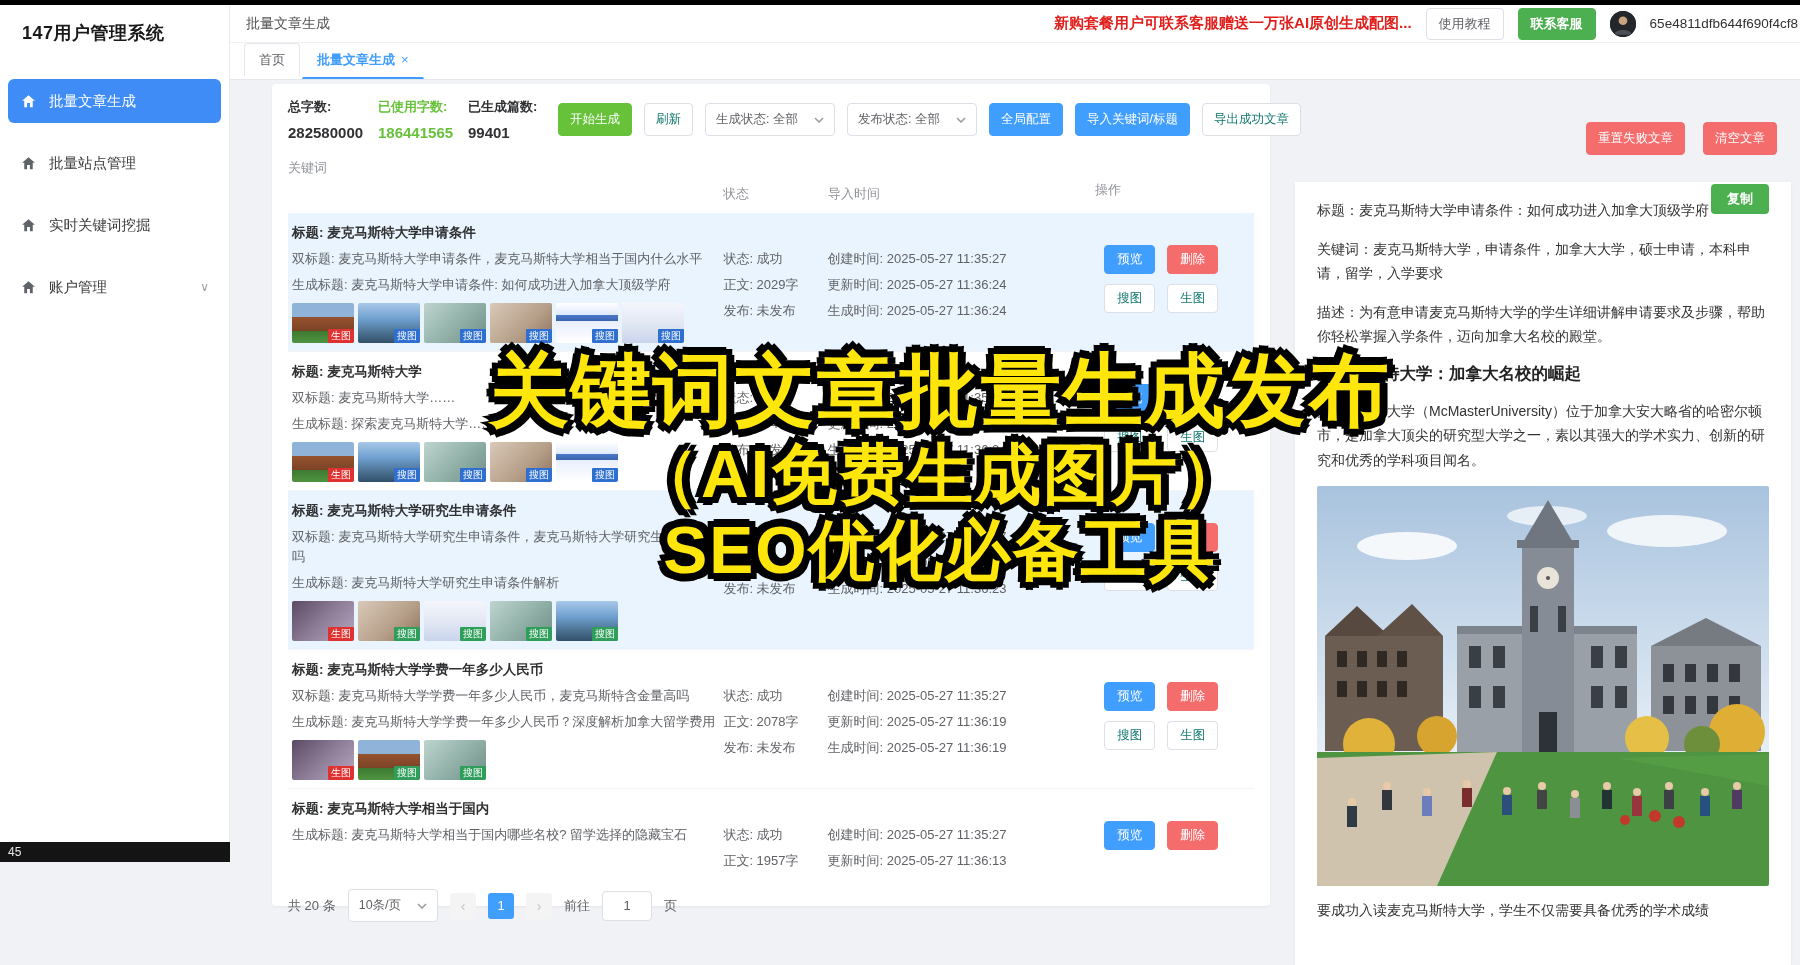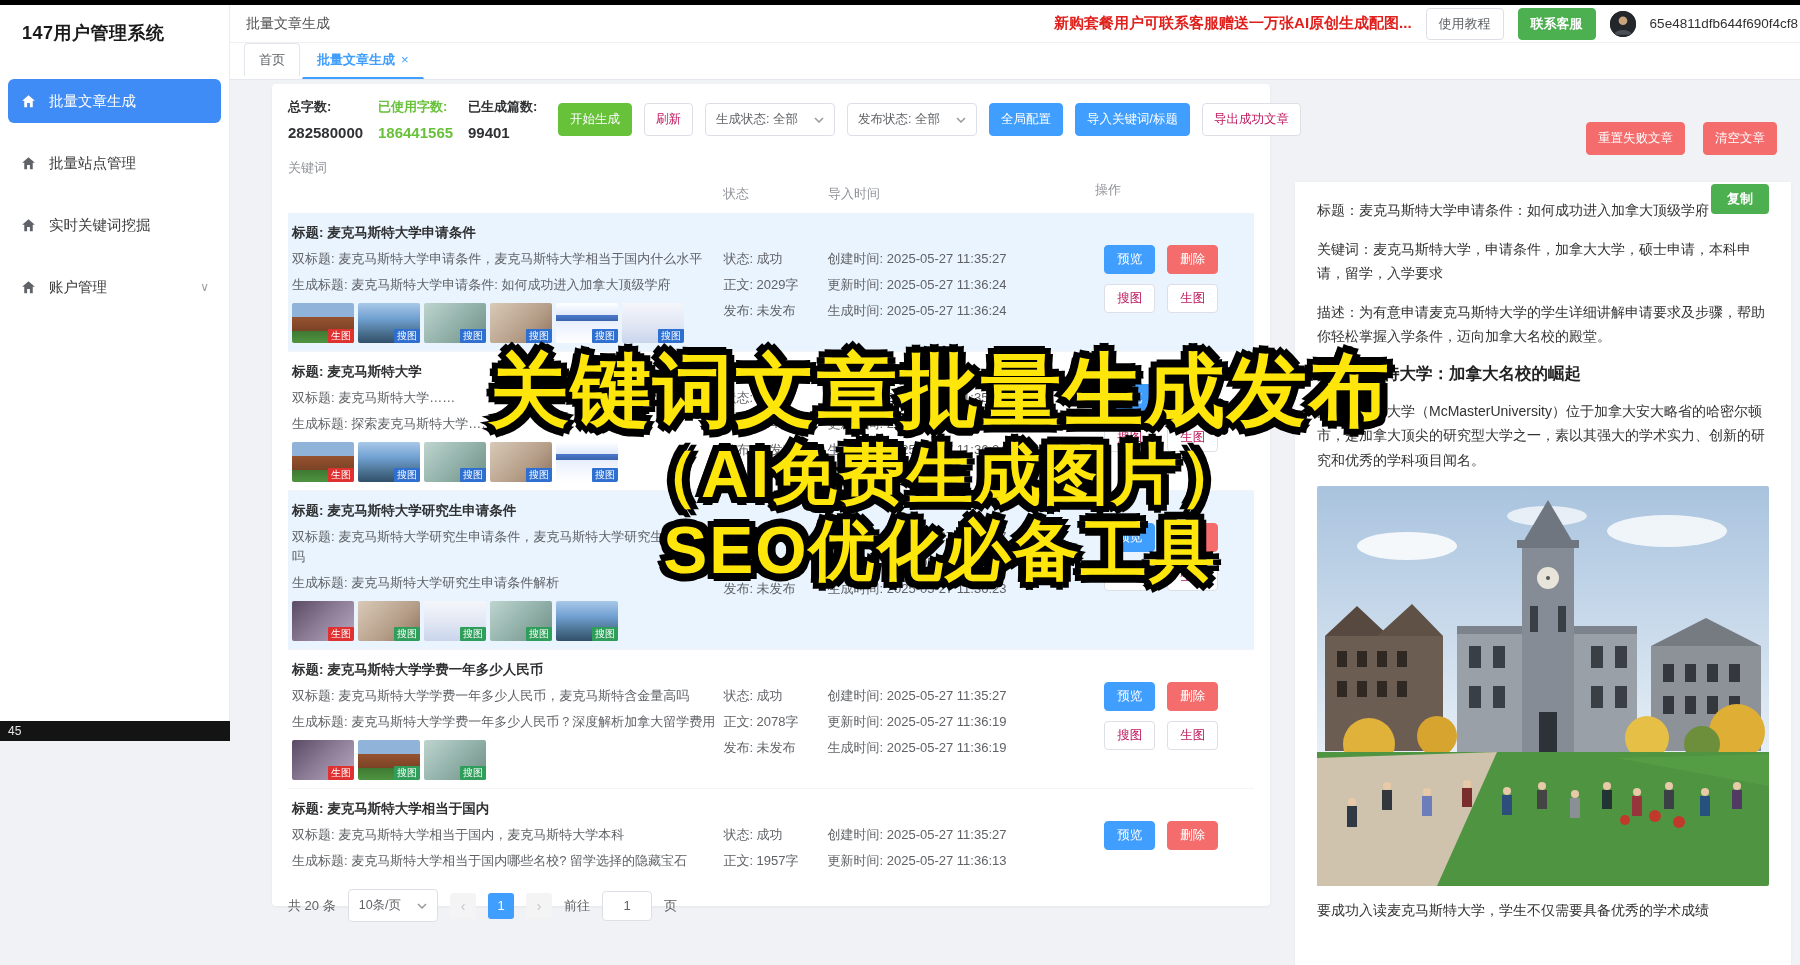--- a/index.html
+++ b/index.html
@@ -5,21 +5,21 @@
   html,body{margin:0;padding:0;}
   body{
     width:1800px;height:965px;position:relative;overflow:hidden;
     background:#f0f2f5;
     font-family:"Liberation Sans","DejaVu Sans",sans-serif;
     color:#303133;
   }
   .top-strip{position:absolute;left:0;top:0;width:1800px;height:5px;background:#000;}
 
   
-  .sidebar{position:absolute;left:0;top:5px;width:230px;height:736px;background:#fff;border-right:1px solid #ececec;box-sizing:border-box;}
+  .sidebar{position:absolute;left:0;top:5px;width:230px;height:857px;background:#fff;border-right:1px solid #ececec;box-sizing:border-box;}
   .side-title{padding:16px 0 0 22px;font-size:18px;font-weight:bold;color:#1a1a1a;letter-spacing:.5px;}
   .menu{margin-top:34px;}
   .menu-item{height:44px;margin:0 8px 18px 8px;display:flex;align-items:center;gap:12px;padding:0 12px;border-radius:6px;font-size:14.5px;color:#3a3a3a;cursor:pointer;}
   .menu-item .mi-icon{width:17px;height:17px;flex:0 0 17px;color:#5f6368;display:inline-flex;}
   .menu-item.active{background:#3f8cf7;color:#fff;}
   .menu-item.active .mi-icon{color:#fff;}
   .menu-item .chev{margin-left:auto;color:#9aa0a6;font-size:12px;}
   .side-footer{position:absolute;left:0;bottom:0;width:230px;height:20px;background:#141414;color:#e8e8e8;font-size:12px;display:flex;align-items:center;padding-left:8px;box-sizing:border-box;}
 
   
@@ -38,21 +38,21 @@
   .tab.active{color:#409eff;border-color:transparent;border-bottom:2px solid #409eff;font-weight:bold;padding-bottom:8px;}
   .tab .x{margin-left:6px;font-weight:normal;}
 
   
   .list-card{position:absolute;left:272px;top:84px;width:998px;height:822px;background:#fff;border-radius:4px;box-shadow:0 1px 3px rgba(0,0,0,.05);padding:14px 16px;box-sizing:border-box;}
   .stats-row{display:flex;align-items:center;gap:12px;}
   .stat{min-width:78px;}
   .stat .s-label{font-size:13px;font-weight:bold;color:#303133;}
   .stat .s-value{font-size:15px;font-weight:bold;color:#303133;margin-top:8px;}
   .stat.green .s-label,.stat.green .s-value{color:#67c23a;}
-  .btn{font-size:12.5px;padding:7px 11px;border:1px solid #dcdfe6;border-radius:4px;background:#fff;color:#be185d;cursor:pointer;white-space:nowrap;font-family:inherit;}
+  .btn{font-size:12.5px;padding:7px 11px;border:1px solid #dcdfe6;border-radius:4px;background:#fff;color:#0f766e;cursor:pointer;white-space:nowrap;font-family:inherit;}
   .btn.green{background:#67c23a;border-color:#67c23a;color:#fff;}
   .btn.blue{background:#409eff;border-color:#409eff;color:#fff;}
   .btn.red{background:#f56c6c;border-color:#f56c6c;color:#fff;}
   .sel{display:inline-flex;align-items:center;gap:16px;font-size:12.5px;color:#606266;border:1px solid #dcdfe6;border-radius:4px;padding:7px 10px;background:#fff;cursor:pointer;white-space:nowrap;}
   .chev-svg{width:10px;height:6px;display:inline-block;}
 
   .thead{display:flex;margin-top:18px;padding-bottom:10px;font-size:13px;color:#909399;}
   .col-kw{width:435px;box-sizing:border-box;}
   .col-status{width:105px;box-sizing:border-box;}
   .col-time{width:267px;box-sizing:border-box;}
@@ -390,21 +390,20 @@
         <div class="ops-row">
             <button class="btn sm">搜图</button>
             <button class="btn sm">生图</button>
           </div>
       </div>
     </div>
 
     <div class="trow">
       <div class="col-kw">
         <div class="row-title">标题: 麦克马斯特大学相当于国内</div>
-        <div class="row-line">双标题: 麦克马斯特大学相当于国内，麦克马斯特大学本科</div>
         <div class="row-line">生成标题: 麦克马斯特大学相当于国内哪些名校? 留学选择的隐藏宝石</div>
       </div>
       <div class="col-status">
         <div class="row-line">状态: 成功</div>
         <div class="row-line">正文: 1957字</div>
       </div>
       <div class="col-time">
         <div class="row-line">创建时间: 2025-05-27 11:35:27</div>
         <div class="row-line">更新时间: 2025-05-27 11:36:13</div>
       </div>

